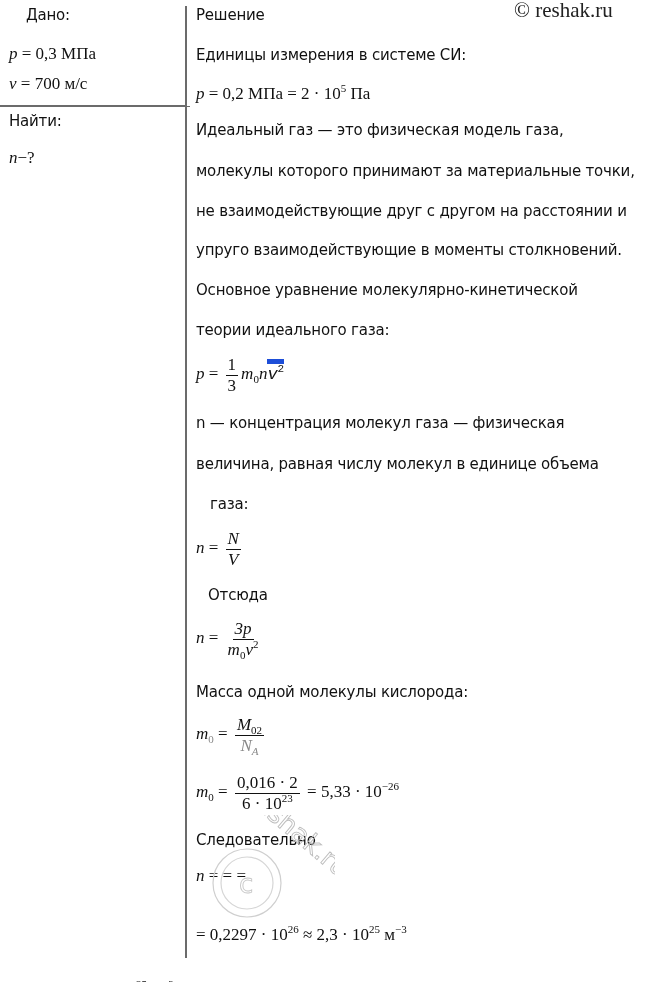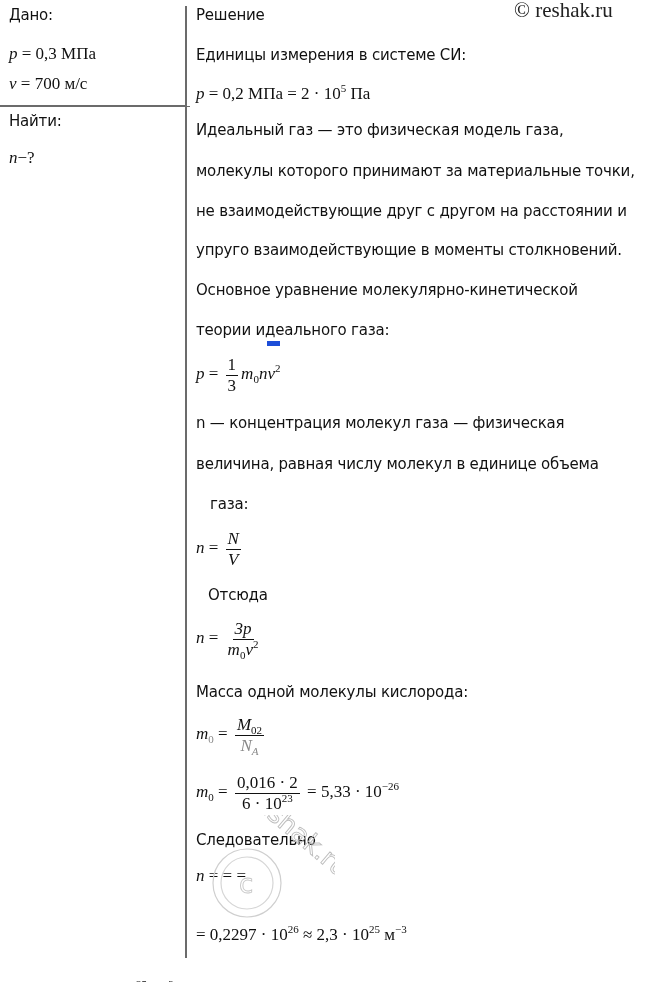--- a/index.html
+++ b/index.html
@@ -9,35 +9,35 @@
   .it { font-style: italic; }
   .abs { position: absolute; white-space: nowrap; }
   .vline { position: absolute; left: 185px; top: 6px; width: 2px; height: 952px; background: #6b6b6b; }
   .hline { position: absolute; left: 0; top: 105px; width: 186px; height: 2px; background: #6b6b6b; }
   .hline2 { position: absolute; left: 186px; top: 106px; width: 4px; height: 1px; background: #6b6b6b; }
   sup { font-size: 11px; vertical-align: 7px; line-height: 0; }
   sub { font-size: 11px; vertical-align: -4px; line-height: 0; }
   .frac { display: inline-flex; flex-direction: column; align-items: center; vertical-align: middle; margin: 0 3px; line-height: 1.05; }
   .frac .num { padding: 0 2px 1px 2px; border-bottom: 1px solid #111; }
   .frac .den { padding: 1px 2px 0 2px; }
-  .overline { border-top: 5px solid #1d4ed8; padding-top: 18px; }
+  .overline { border-top: 5px solid #1d4ed8; padding-top: 1px; font-family: Liberation Mono, monospace; }
   .watermark { position: absolute; left: 205px; top: 815px; width: 130px; height: 110px; pointer-events: none; }
   .copyright { font-family: "Liberation Serif", serif; font-size: 21px; color: #222; }
   .gray { color: #888; }
 </style>
 </head>
 <body>
 
 <div class="vline"></div>
 <div class="hline"></div>
 <div class="hline2"></div>
 
 <div class="abs copyright" style="left:514px; top:-2px;">© reshak.ru</div>
 
-<div class="abs sans" style="left:9px; top:6px;text-align:right;">Дано:</div>
+<div class="abs sans" style="left:26px; top:6px;text-align:right;">Дано:</div>
 <div class="abs serif" style="left:9px; top:44px;">
   <span class="it">p</span><span> = 0,3 МПа</span>
 </div>
 <div class="abs serif" style="left:9px; top:74px;">
   <span class="it">v</span><span> = 700 м/с</span>
 </div>
 
 <div class="abs sans" style="left:9px; top:112px;">Найти:</div>
 <div class="abs serif" style="left:9px; top:148px;">
   <span class="it">n</span><span>−?</span>

